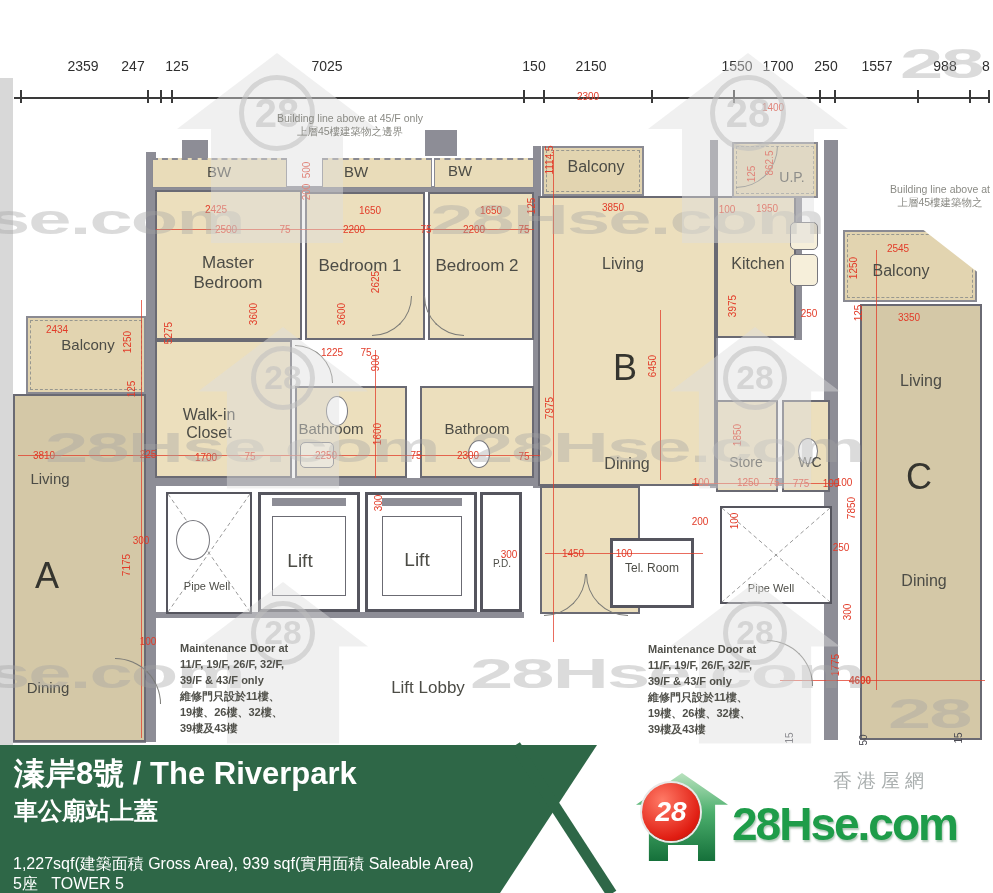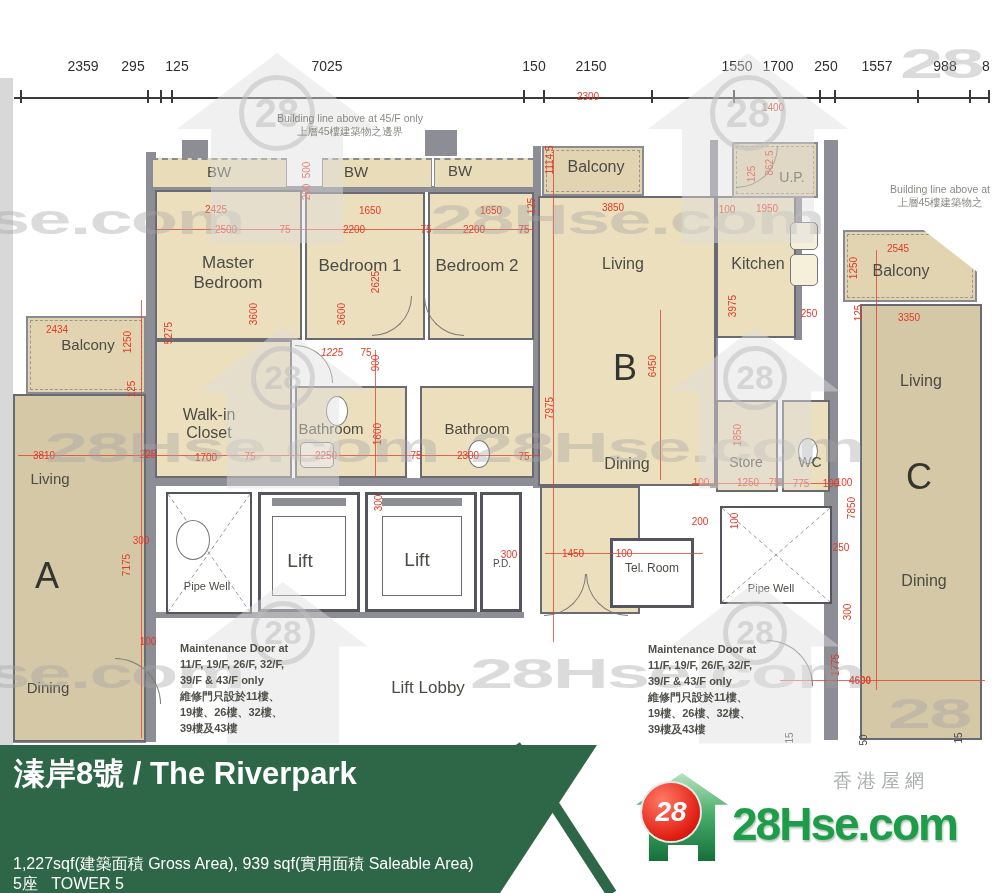--- a/index.html
+++ b/index.html
@@ -83,21 +83,21 @@
         <div class="tick" style="position: absolute; left: 523px; top: 90px; width: 1.5px; height: 13px;"></div>
         <div class="tick" style="position: absolute; left: 543px; top: 90px; width: 1.5px; height: 13px;"></div>
         <div class="tick" style="position: absolute; left: 651px; top: 90px; width: 1.5px; height: 13px;"></div>
         <div class="tick" style="position: absolute; left: 733px; top: 90px; width: 1.5px; height: 13px;"></div>
         <div class="tick" style="position: absolute; left: 819px; top: 90px; width: 1.5px; height: 13px;"></div>
         <div class="tick" style="position: absolute; left: 834px; top: 90px; width: 1.5px; height: 13px;"></div>
         <div class="tick" style="position: absolute; left: 917px; top: 90px; width: 1.5px; height: 13px;"></div>
         <div class="tick" style="position: absolute; left: 969px; top: 90px; width: 1.5px; height: 13px;"></div>
         <div class="tick" style="position: absolute; left: 988px; top: 90px; width: 1.5px; height: 13px;"></div>
         <span class="rulnum" style="left: 83px;">2359</span>
-        <span class="rulnum" style="left: 133px;">295</span>
+        <span class="rulnum" style="left: 133px;">247</span>
         <span class="rulnum" style="left: 177px;">125</span>
         <span class="rulnum" style="left: 327px;">7025</span>
         <span class="rulnum" style="left: 534px;">150</span>
         <span class="rulnum" style="left: 591px;">2150</span>
         <span class="rulnum" style="left: 689px; margin-left: 48px;">1550</span>
         <span class="rulnum" style="left: 778px;">1700</span>
         <span class="rulnum" style="left: 826px;">250</span>
         <span class="rulnum" style="left: 877px;">1557</span>
         <span class="rulnum" style="left: 945px;">988</span>
         <span class="rulnum" style="left: 986px;">8</span>
@@ -244,21 +244,21 @@
         <span class="dim" style="left: 57px; top: 301px; margin-top: 28px;">2434</span>
         <span class="dim rot" style="left: 127px; top: 342px;">1250</span>
         <span class="dim rot" style="left: 131px; top: 389px;">125</span>
         <span class="dim" style="left: 44px; top: 455px;">3810</span>
         <span class="dim" style="left: 148px; top: 454px;">225</span>
         <span class="dim" style="left: 206px; top: 457px;">1700</span>
         <span class="dim" style="left: 250px; top: 456px;">75</span>
         <span class="dim rot" style="left: 126px; top: 565px;">7175</span>
         <span class="dim" style="left: 141px; top: 540px;">300</span>
         <span class="dim" style="left: 148px; top: 641px;">100</span>
-        <span class="dim" style="left: 332px; top: 352px; font-style: italic;">1225</span>
+        <span class="dim" style="left: 332px; top: 352px;">1225</span>
         <span class="dim" style="left: 366px; top: 352px;">75</span>
         <span class="dim rot" style="left: 375px; top: 363px;">900</span>
         <span class="dim rot" style="left: 377px; top: 434px;">1600</span>
         <span class="dim" style="left: 326px; top: 455px;">2250</span>
         <span class="dim" style="left: 416px; top: 455px;">75</span>
         <span class="dim" style="left: 468px; top: 455px;">2300</span>
         <span class="dim" style="left: 524px; top: 456px;">75</span>
         <span class="dim rot" style="left: 549px; top: 160px;">1114.5</span>
         <span class="dim rot" style="left: 531px; top: 206px;">125</span>
         <span class="dim" style="left: 613px; top: 207px;">3850</span>
@@ -336,20 +336,21 @@
 11/F, 19/F, 26/F, 32/F,
 39/F &amp; 43/F only
 維修門只設於11樓、
 19樓、26樓、32樓、
 39樓及43樓</div>
   </div>
 
   <div class="footer">
     <div class="gbar">
       <div class="f-title">溱岸8號 / The Riverpark</div>
+      <div class="f-sub">車公廟站上蓋</div>
       <div class="f-tower">5座   TOWER 5</div>
       <div class="f-area">1,227sqf(建築面積 Gross Area), 939 sqf(實用面積 Saleable Area)</div>
     </div>
     <div class="bar-stripe"></div>
     <div class="logo">
       <div class="logo-house"></div>
       <div class="logo-door"></div>
       <div class="logo-badge">28</div>
       <div class="logo-tagline">香港屋網</div>
       <div class="logo-site">28Hse.com</div>

